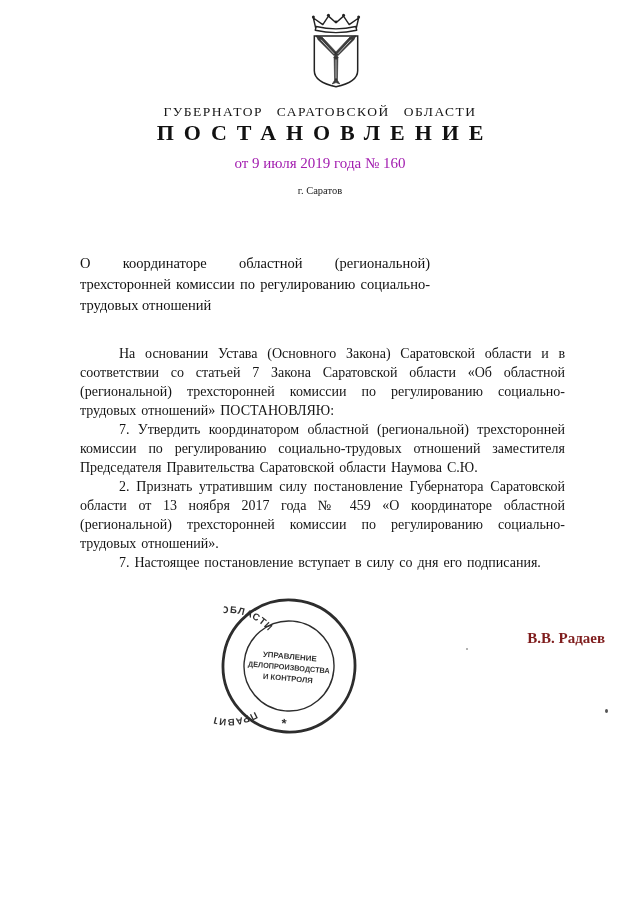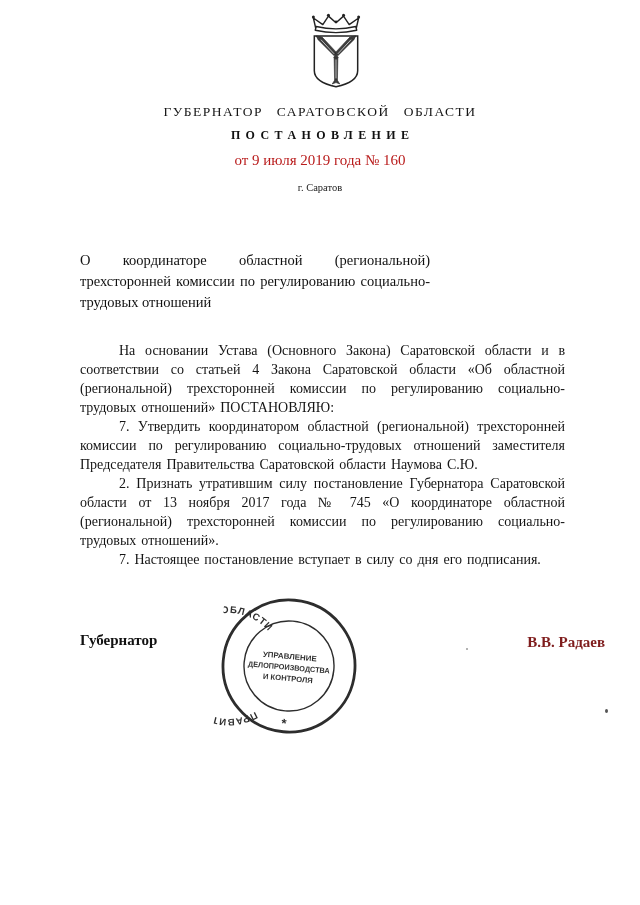--- a/index.html
+++ b/index.html
@@ -22,33 +22,33 @@
   .emblem-wrap svg{transform:translateX(16px);}
   .org-line{
     margin-top:12px;
     text-align:center;
     font-size:13.5px;
     letter-spacing:1.5px;
     word-spacing:9px;
     color:#151515;
   }
   .doc-type{
-    margin-top:8px;
-    text-align:center;
-    font-size:12px;
+    margin-top:0;
+    text-align:center;
+    font-size:22px;
     font-weight:bold;
     letter-spacing:0.45em;
     text-indent:0.45em;
     color:#111;
   }
   .date-line{
     margin-top:9px;
     text-align:center;
     font-size:15px;
-    color:#b91c1c;
+    color:#a21caf;
   }
   .place-line{
     margin-top:13px;
     text-align:center;
     font-size:10.5px;
     color:#222;
   }
 
   
   .doc-title{
@@ -155,29 +155,28 @@
   </div>
 
   <div class="org-line">ГУБЕРНАТОР САРАТОВСКОЙ ОБЛАСТИ</div>
   <div class="doc-type">ПОСТАНОВЛЕНИЕ</div>
   <div class="date-line">от 9 июля 2019 года № 160</div>
   <div class="place-line">г. Саратов</div>
 
   <div class="doc-title">О координаторе областной (региональной) трехсторонней комиссии по регулированию социально-трудовых отношений</div>
 
   <div class="doc-body">
-    <p>На основании Устава (Основного Закона) Саратовской области и в соответствии со статьей 4 Закона Саратовской области «Об областной (региональной) трехсторонней комиссии по регулированию социально-трудовых отношений» ПОСТАНОВЛЯЮ:</p>
+    <p>На основании Устава (Основного Закона) Саратовской области и в соответствии со статьей 7 Закона Саратовской области «Об областной (региональной) трехсторонней комиссии по регулированию социально-трудовых отношений» ПОСТАНОВЛЯЮ:</p>
     <p>7. Утвердить координатором областной (региональной) трехсторонней комиссии по регулированию социально-трудовых отношений заместителя Председателя Правительства Саратовской области Наумова С.Ю.</p>
-    <p>2. Признать утратившим силу постановление Губернатора Саратовской области от 13 ноября 2017 года № 745 «О координаторе областной (региональной) трехсторонней комиссии по регулированию социально-трудовых отношений».</p>
+    <p>2. Признать утратившим силу постановление Губернатора Саратовской области от 13 ноября 2017 года № 459 «О координаторе областной (региональной) трехсторонней комиссии по регулированию социально-трудовых отношений».</p>
     <p>7. Настоящее постановление вступает в силу со дня его подписания.</p>
   </div>
 
   <div class="sig-row">
     <div class="sig-position">
-      <div>Губернатор</div>
     </div>
     <div class="sig-name">В.В. Радаев</div>
   </div>
 
   <div class="stamp">
     <svg viewBox="0 0 140 140">
       <circle cx="70" cy="70" r="66" fill="none" stroke="#1c1c1c" stroke-width="2.8"></circle>
       <circle cx="70" cy="70" r="45" fill="none" stroke="#1c1c1c" stroke-width="1.4"></circle>
       <defs>
         <path id="ringPath" d="M43.5,115.9 a53,53 0 1,1 0.12,-0.1"></path>

